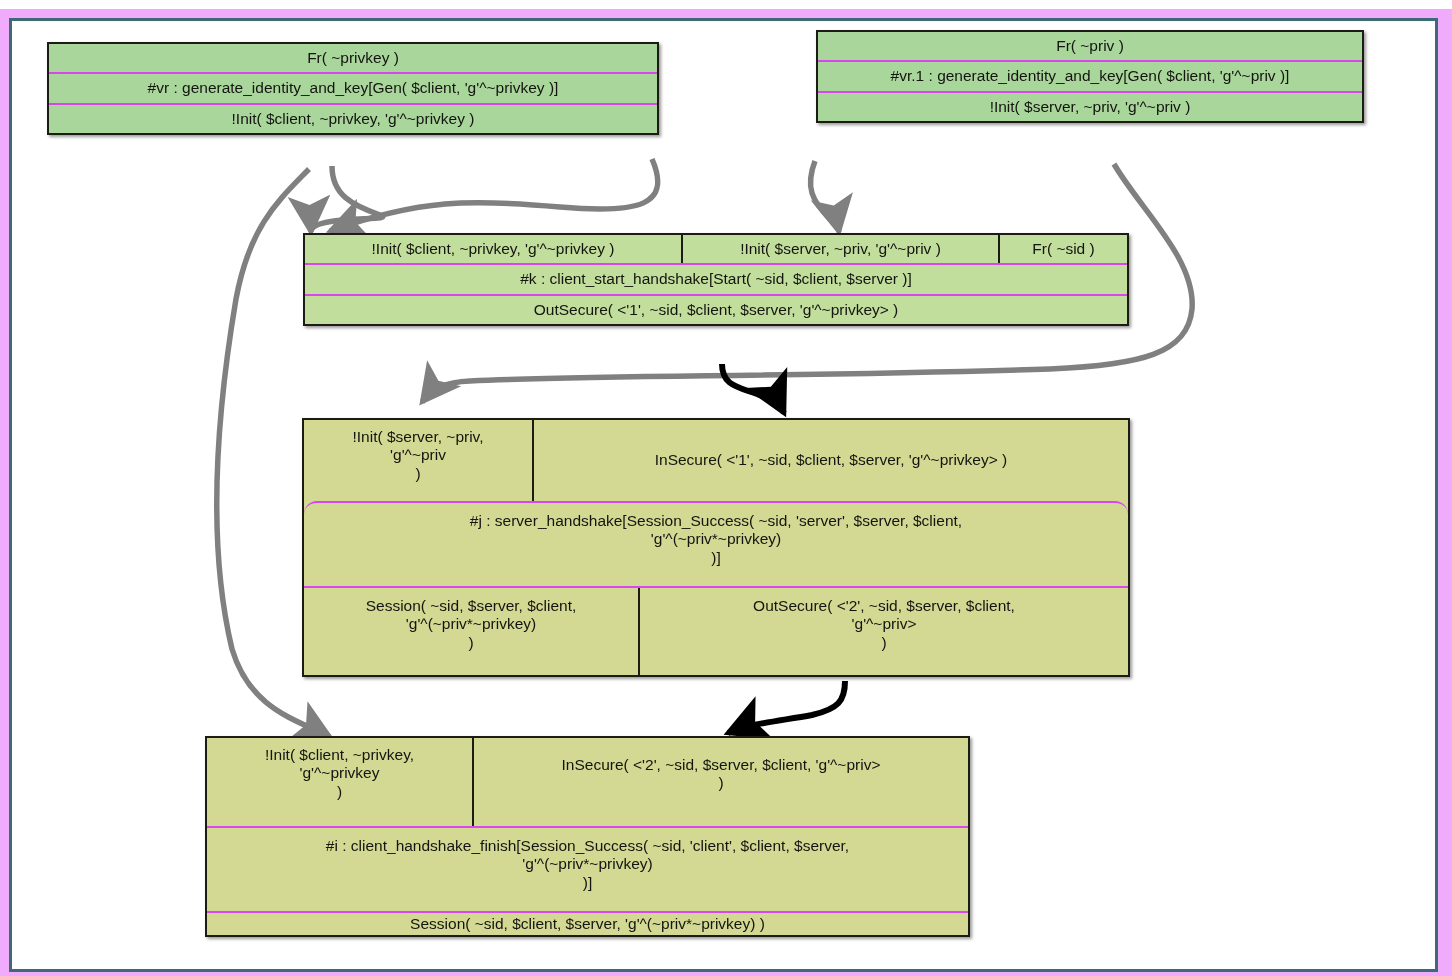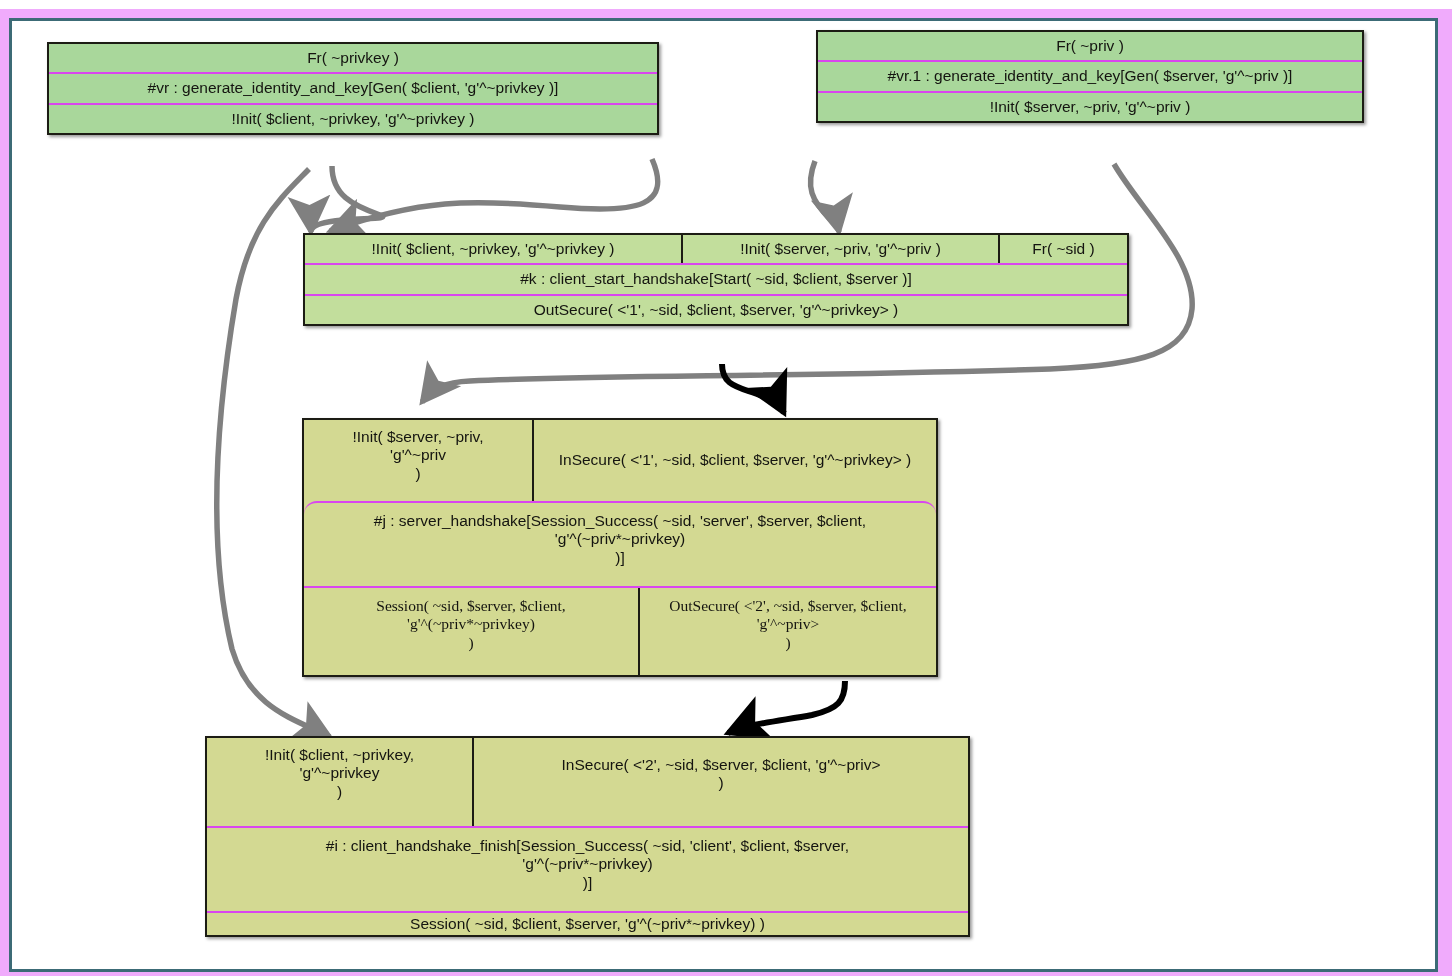--- a/index.html
+++ b/index.html
@@ -121,54 +121,54 @@
     <div class="row">
       <div class="cell">!Init( $client, ~privkey, 'g'^~privkey )</div>
     </div>
   </div>
 
   <div class="node green" style="left:816px; top:21px; width:548px;">
     <div class="row">
       <div class="cell">Fr( ~priv )</div>
     </div>
     <div class="row">
-      <div class="cell">#vr.1 : generate_identity_and_key[Gen( $server, 'g'^~priv )]</div>
+      <div class="cell">#vr.1 : generate_identity_and_key[Gen( $client, 'g'^~priv )]</div>
     </div>
     <div class="row">
       <div class="cell">!Init( $server, ~priv, 'g'^~priv )</div>
     </div>
   </div>
 
   <div class="node green2" style="left:303px; top:224px; width:826px;">
     <div class="row">
       <div class="cell" style="flex:0 0 376px;">!Init( $client, ~privkey, 'g'^~privkey )</div>
       <div class="cell" style="flex:0 0 317px;">!Init( $server, ~priv, 'g'^~priv )</div>
       <div class="cell">Fr( ~sid )</div>
     </div>
     <div class="row">
       <div class="cell">#k : client_start_handshake[Start( ~sid, $client, $server )]</div>
     </div>
     <div class="row">
       <div class="cell">OutSecure( &lt;'1', ~sid, $client, $server, 'g'^~privkey&gt; )</div>
     </div>
   </div>
 
-  <div class="node olive" style="left:302px; top:409px; width:636px;">
+  <div class="node olive" style="left:302px; top:409px; width:828px;">
     <div class="row" style="height:81px;">
       <div class="cell lead" style="flex:0 0 228px; padding-top:8px;">!Init( $server, ~priv,
 'g'^~priv
 )</div>
       <div class="cell">InSecure( &lt;'1', ~sid, $client, $server, 'g'^~privkey&gt; )</div>
     </div>
     <div class="row" style="height:85px;border-radius:13px;">
       <div class="cell lead" style="padding-top:9px;">#j : server_handshake[Session_Success( ~sid, 'server', $server, $client,
 'g'^(~priv*~privkey)
 )]</div>
     </div>
-    <div class="row" style="height:89px;font-family:Liberation Serif, serif;">
+    <div class="row" style="height:89px;">
       <div class="cell lead" style="flex:0 0 334px; padding-top:9px;">Session( ~sid, $server, $client,
 'g'^(~priv*~privkey)
 )</div>
       <div class="cell lead" style="padding-top:9px;">OutSecure( &lt;'2', ~sid, $server, $client,
 'g'^~priv&gt;
 )</div>
     </div>
   </div>
 
   <div class="node olive" style="left:205px; top:727px; width:765px;">

